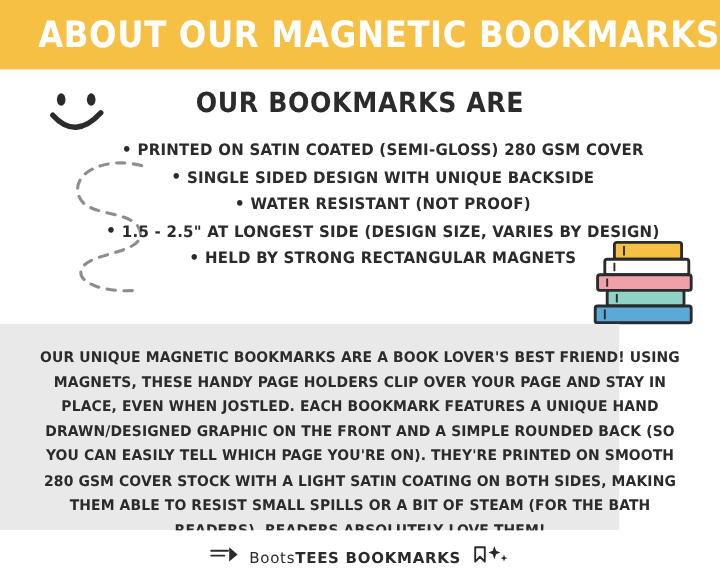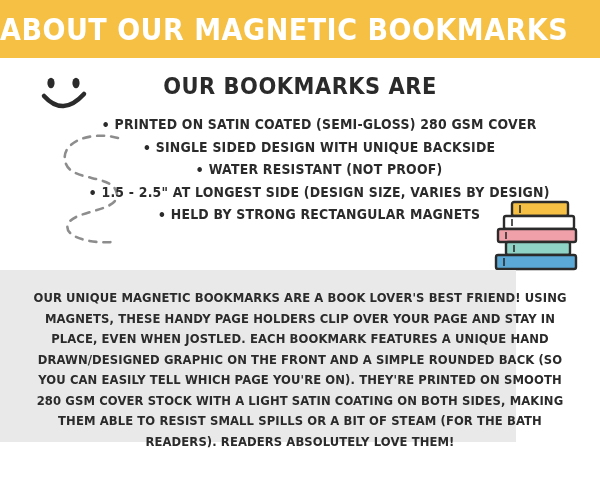--- a/index.html
+++ b/index.html
@@ -24,21 +24,21 @@
   
   .header {
     position: absolute;
     top: 0;
     left: 0;
     width: 600px;
     height: 58px;
     background: #f5c044;
     display: flex;
     align-items: center;
-    justify-content: flex-start;
+    justify-content: flex-end;
   }
   .header-title {
     font-family: "DejaVu Sans", sans-serif;
     font-weight: bold;
     font-size: 27px;
     letter-spacing: 0.5px;
     color: #ffffff;
     text-align: center;
     white-space: nowrap;
     line-height: 1;
@@ -210,14 +210,30 @@
           <line x1="22" y1="60" x2="22" y2="68"></line>
         </g>
       </svg>
     </div>
   </div>
 
   <div class="gray">
     <div class="para">OUR UNIQUE MAGNETIC BOOKMARKS ARE A BOOK LOVER'S BEST FRIEND! USING MAGNETS, THESE HANDY PAGE HOLDERS CLIP OVER YOUR PAGE AND STAY IN PLACE, EVEN WHEN JOSTLED. EACH BOOKMARK FEATURES A UNIQUE HAND DRAWN/DESIGNED GRAPHIC ON THE FRONT AND A SIMPLE ROUNDED BACK (SO YOU CAN EASILY TELL WHICH PAGE YOU'RE ON). THEY'RE PRINTED ON SMOOTH 280 GSM COVER STOCK WITH A LIGHT SATIN COATING ON BOTH SIDES, MAKING THEM ABLE TO RESIST SMALL SPILLS OR A BIT OF STEAM (FOR THE BATH READERS). READERS ABSOLUTELY LOVE THEM!</div>
   </div>
 
+  <div class="footer">
+    <span>
+      <svg width="26" height="16" viewBox="0 0 26 16">
+        <path d="M2 5 H16 M2 9 H13" stroke="#2b2b2b" stroke-width="1.6" stroke-linecap="round"></path>
+        <path d="M17 2 L24 8 L17 14 Z" fill="#2b2b2b"></path>
+      </svg>
+    </span>
+    <span class="brand"><span class="light">Boots</span><span>TEES</span><span> BOOKMARKS</span></span>
+    <span>
+      <svg width="34" height="18" viewBox="0 0 34 18">
+        <path d="M4 3 L4 15 L8 11 L12 15 L12 3 Z" fill="none" stroke="#2b2b2b" stroke-width="1.6" stroke-linejoin="round"></path>
+        <path d="M20 2 L21.4 6 L25 7.4 L21.4 8.8 L20 13 L18.6 8.8 L15 7.4 L18.6 6 Z" fill="#2b2b2b"></path>
+        <path d="M28 9 L28.8 11.4 L31 12 L28.8 12.8 L28 15 L27.2 12.8 L25 12 L27.2 11.4 Z" fill="#2b2b2b"></path>
+      </svg>
+    </span>
+  </div>
 
 </div>
 
 </body></html>

